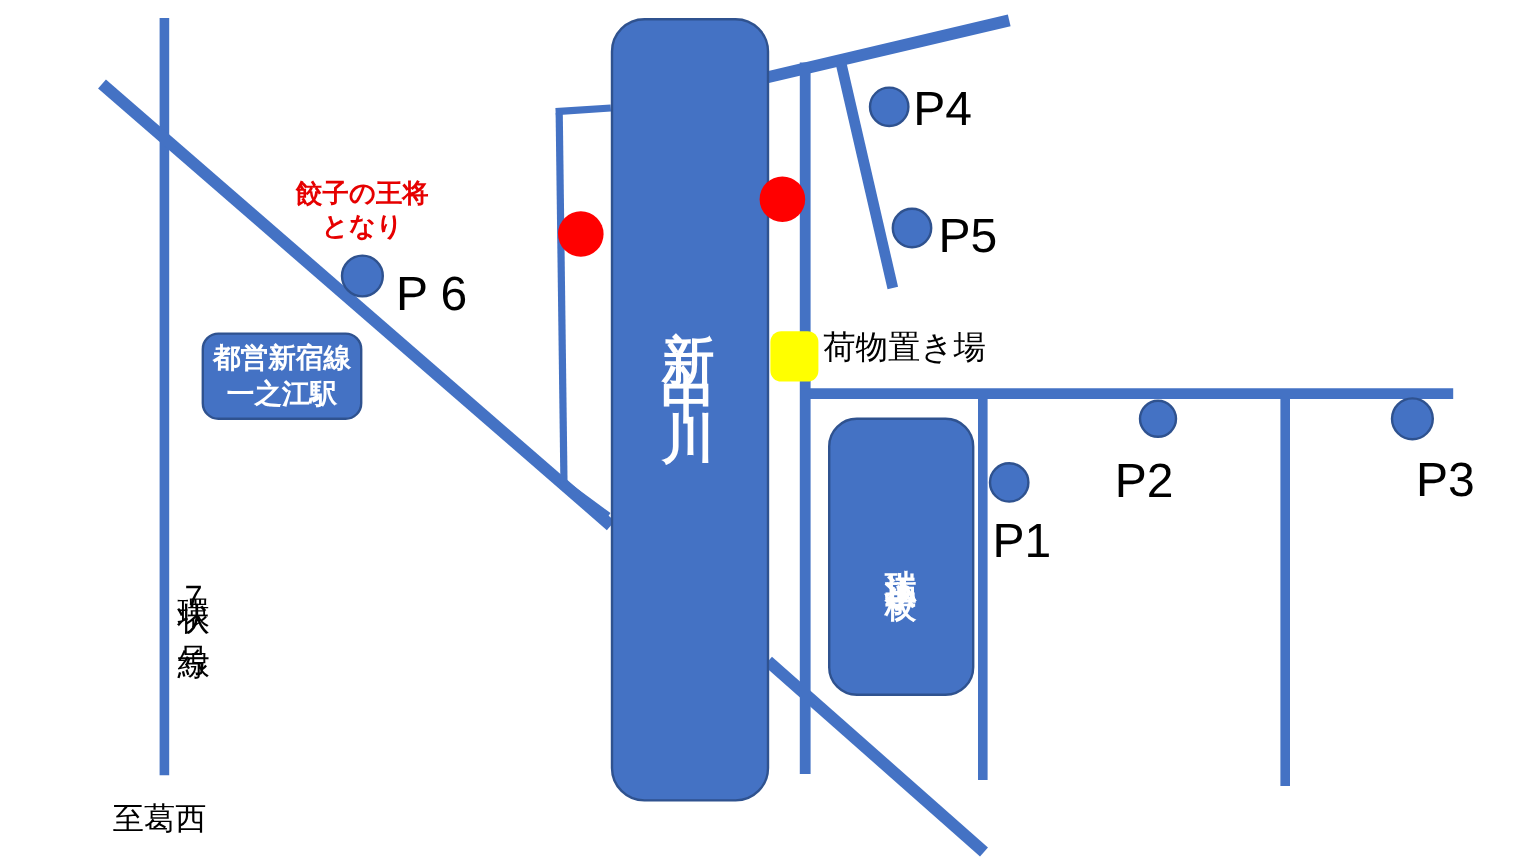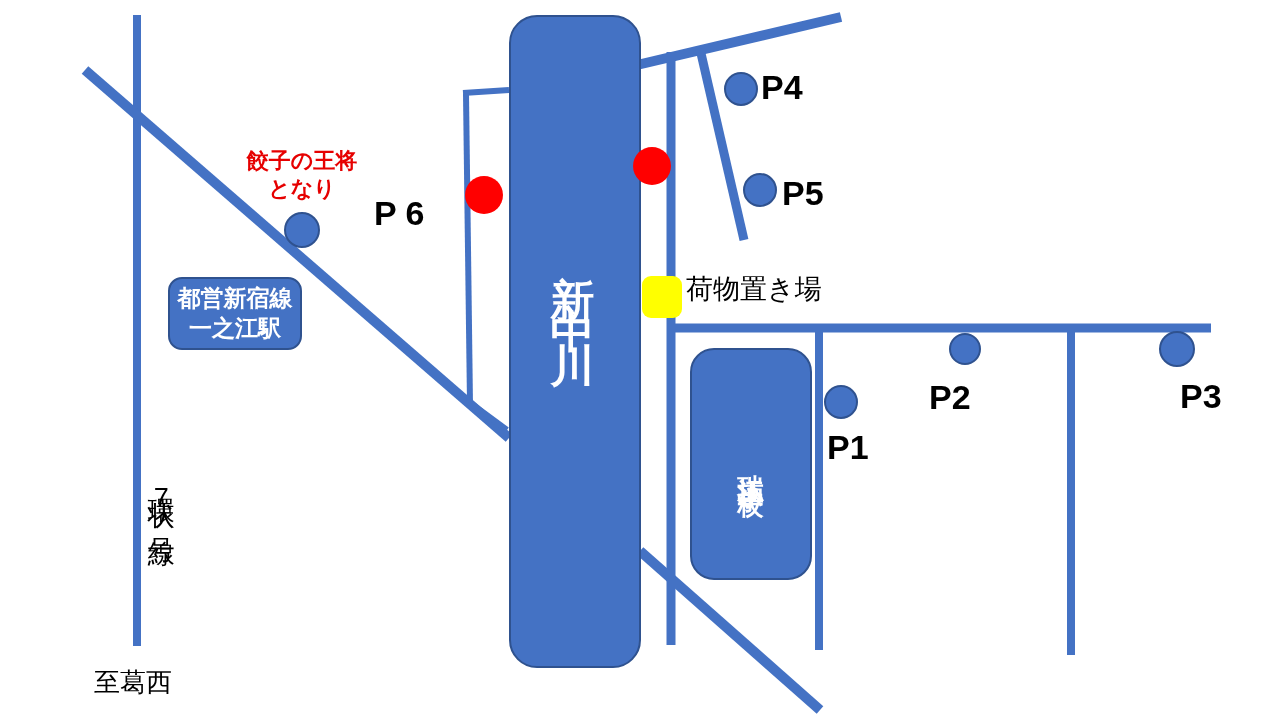--- a/index.html
+++ b/index.html
@@ -29,27 +29,27 @@
   .circle.red{background:#FF0000;border:none;}
   .c-p1{left:824px;top:385px;width:34px;height:34px;}
   .c-p2{left:949px;top:333px;width:32px;height:32px;}
   .c-p3{left:1159px;top:331px;width:36px;height:36px;}
   .c-p4{left:724px;top:72px;width:34px;height:34px;}
   .c-p5{left:743px;top:173px;width:34px;height:34px;}
   .c-p6{left:284px;top:212px;width:36px;height:36px;}
   .c-b1{left:633px;top:147px;width:38px;height:38px;}
   .c-b2{left:465px;top:176px;width:38px;height:38px;}
   .lbl{position:absolute;z-index:5;color:#000000;white-space:nowrap;line-height:1.05;}
-  .plbl{font-size:34px;font-weight:bold;}
+  .plbl{font-size:40px;font-weight:normal;}
   .l-p1{left:827px;top:430px;}
   .l-p2{left:897px;top:380px;margin-left:32px;}
   .l-p3{left:1152px;top:379px;margin-left:28px;}
   .l-p4{left:761px;top:70px;}
   .l-p5{left:782px;top:176px;}
-  .l-p6{left:330px;top:196px;margin-left:44px;}
+  .l-p6{left:330px;top:224px;}
   .blbl{font-size:26px;font-weight:bold;}
   .l-b1{left:626px;top:114px;}
   .l-b2{left:384px;top:145px;}
   .l-luggage{left:686px;top:275px;font-size:27px;font-weight:normal;}
   .gyoza{left:234px;top:147px;width:136px;text-align:center;color:#E60000;
     font-size:22px;font-weight:bold;line-height:1.25;}
   .ring{left:147px;top:477px;font-size:27px;writing-mode:vertical-rl;
     text-orientation:upright;letter-spacing:3px;color:#000000;}
   .kasai{left:94px;top:669px;font-size:26px;color:#000000;text-align:right;}
 </style>

